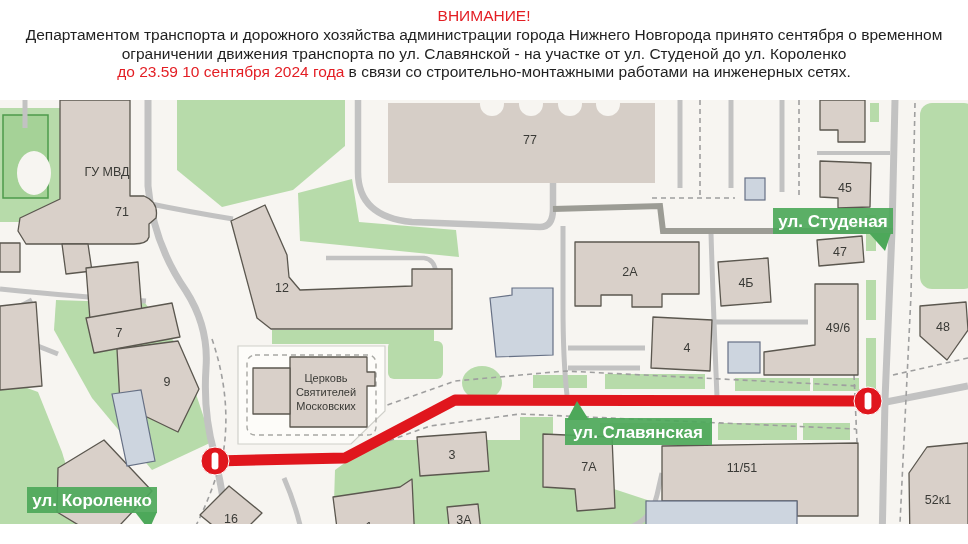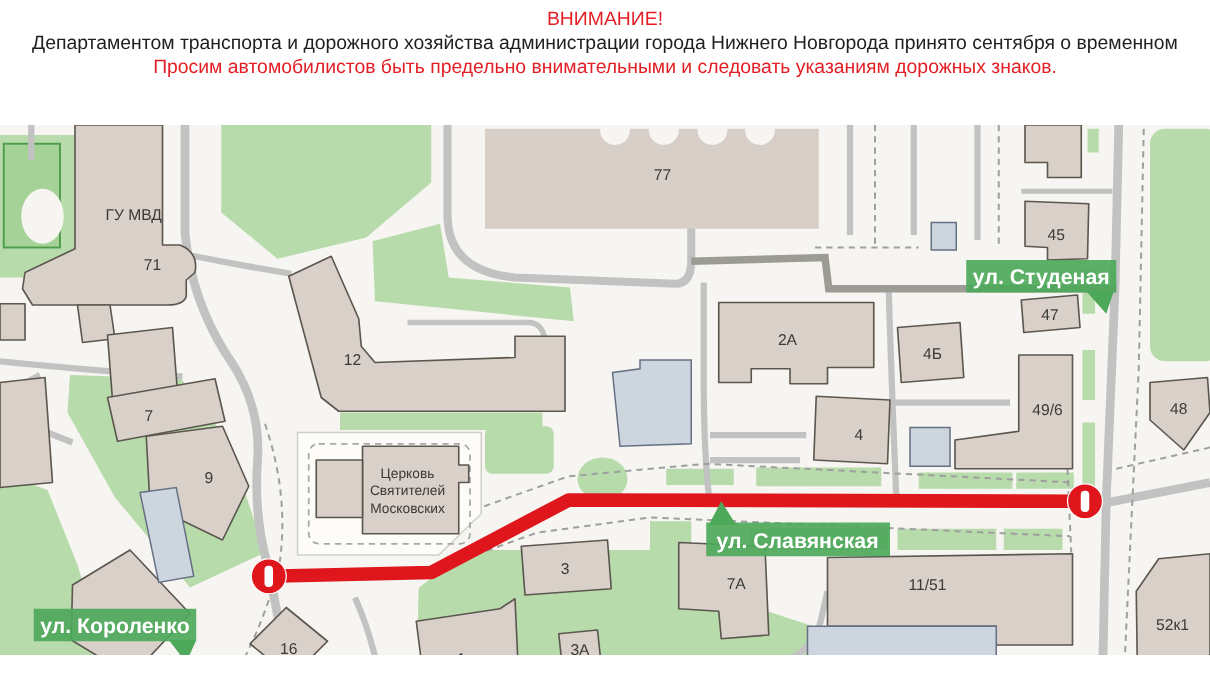--- a/index.html
+++ b/index.html
@@ -16,21 +16,22 @@
   .stlabel{font-size:17px;font-weight:bold;fill:#ffffff;}
 </style>
 </head>
 <body>
 
 <div class="stage">
 
   <div class="header">
     <div class="h-line red">ВНИМАНИЕ!</div>
     <div class="h-line">Департаментом транспорта и дорожного хозяйства администрации города Нижнего Новгорода принято сентября о временном</div>
-    <div class="h-line red">Просим автомобилистов быть предельно внимательными и следовать указаниям дорожных знаков.</div>
+    <div class="h-line">ограничении движения транспорта по ул. Славянской - на участке от ул. Студеной до ул. Короленко</div>
+    <div class="h-line"><span class="red">до 23.59 10 сентября 2024 года</span><span> в связи со строительно-монтажными работами на инженерных сетях.</span></div>
   </div>
 
   <div class="map-wrap">
   <svg width="968" height="444" viewBox="0 0 968 444">
 
     <rect x="0" y="0" width="968" height="444" fill="#f7f5f1"></rect>
 
     <g fill="#b7dbaa" stroke="none">
       <polygon points="0,8 77,8 58,122 0,122"></polygon>
       <polygon points="177,0 345,0 345,46 293,90 222,107 177,70"></polygon>

